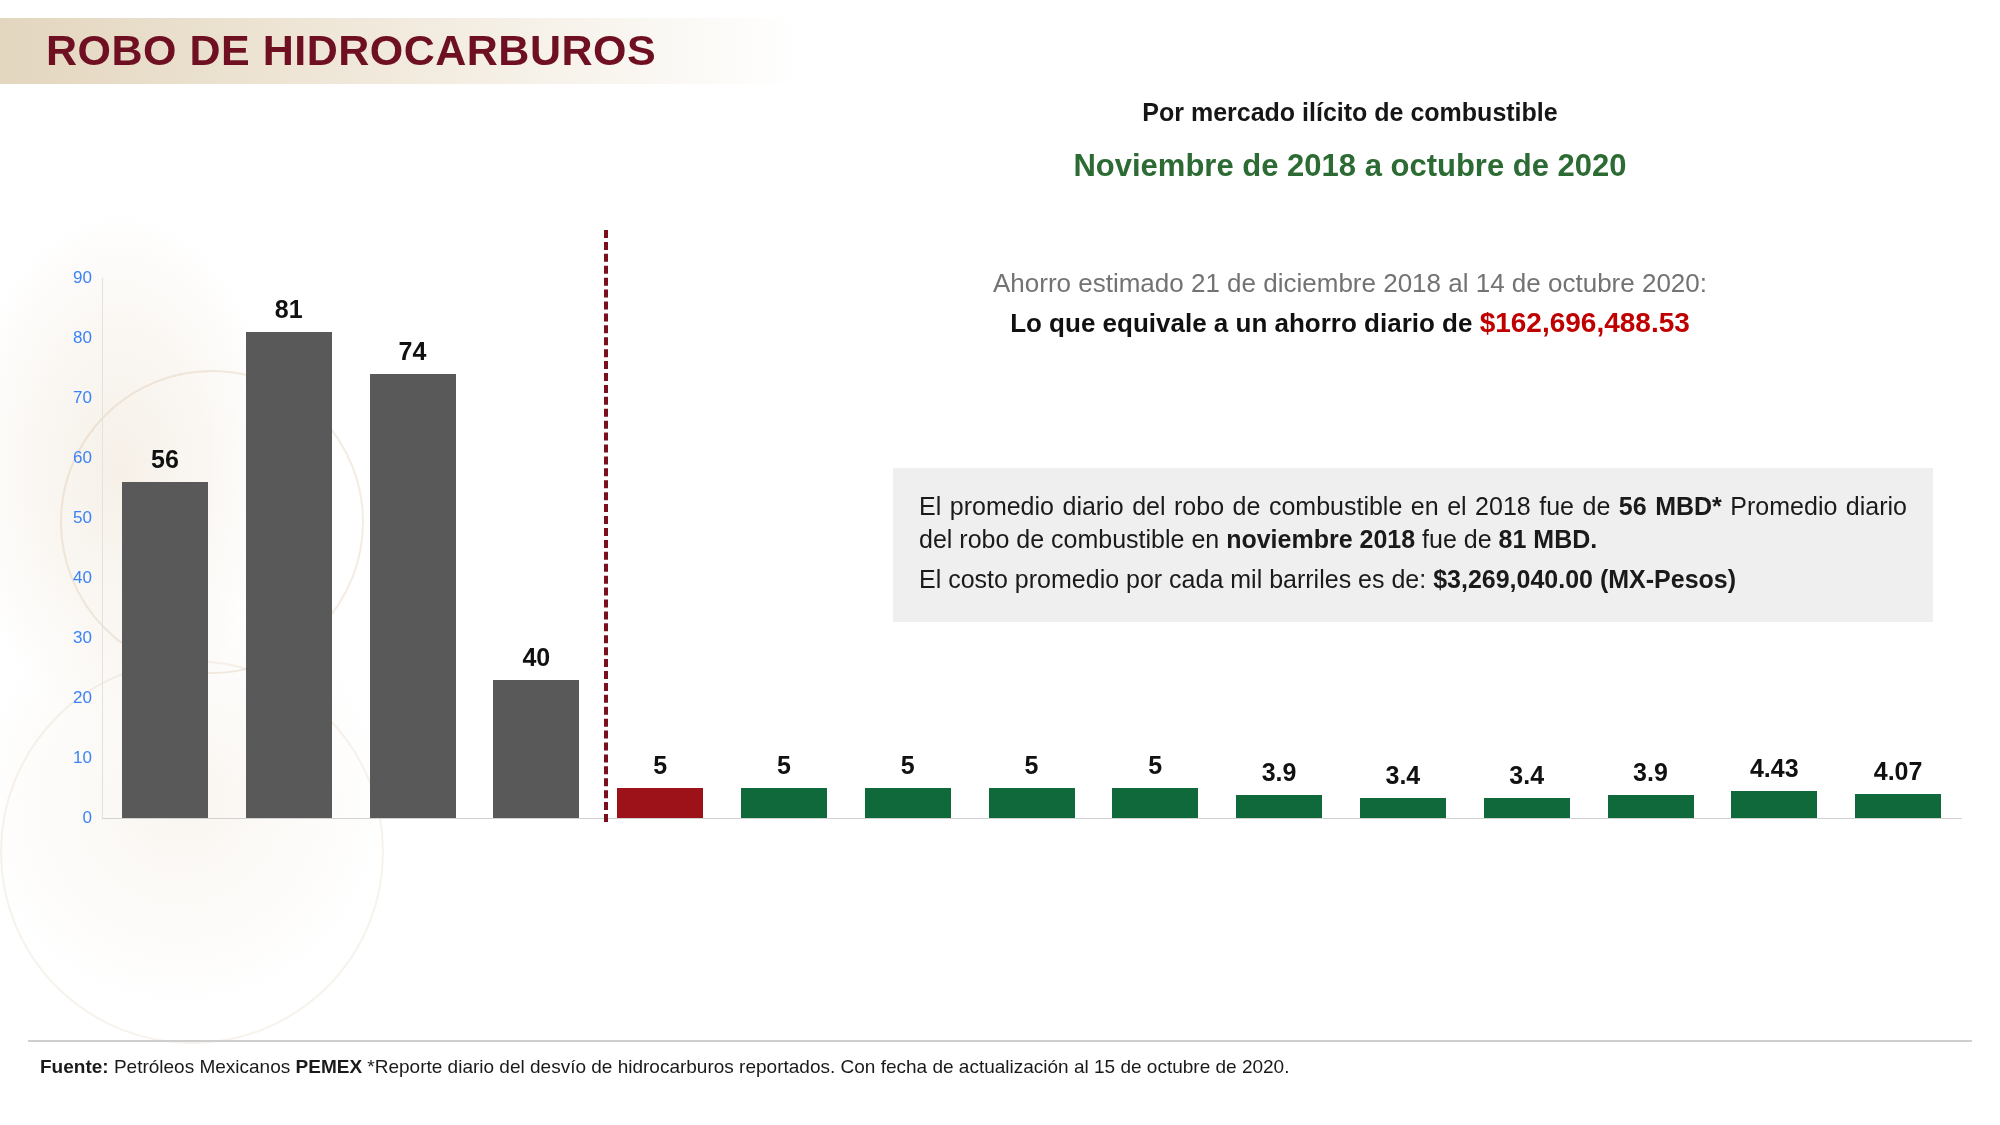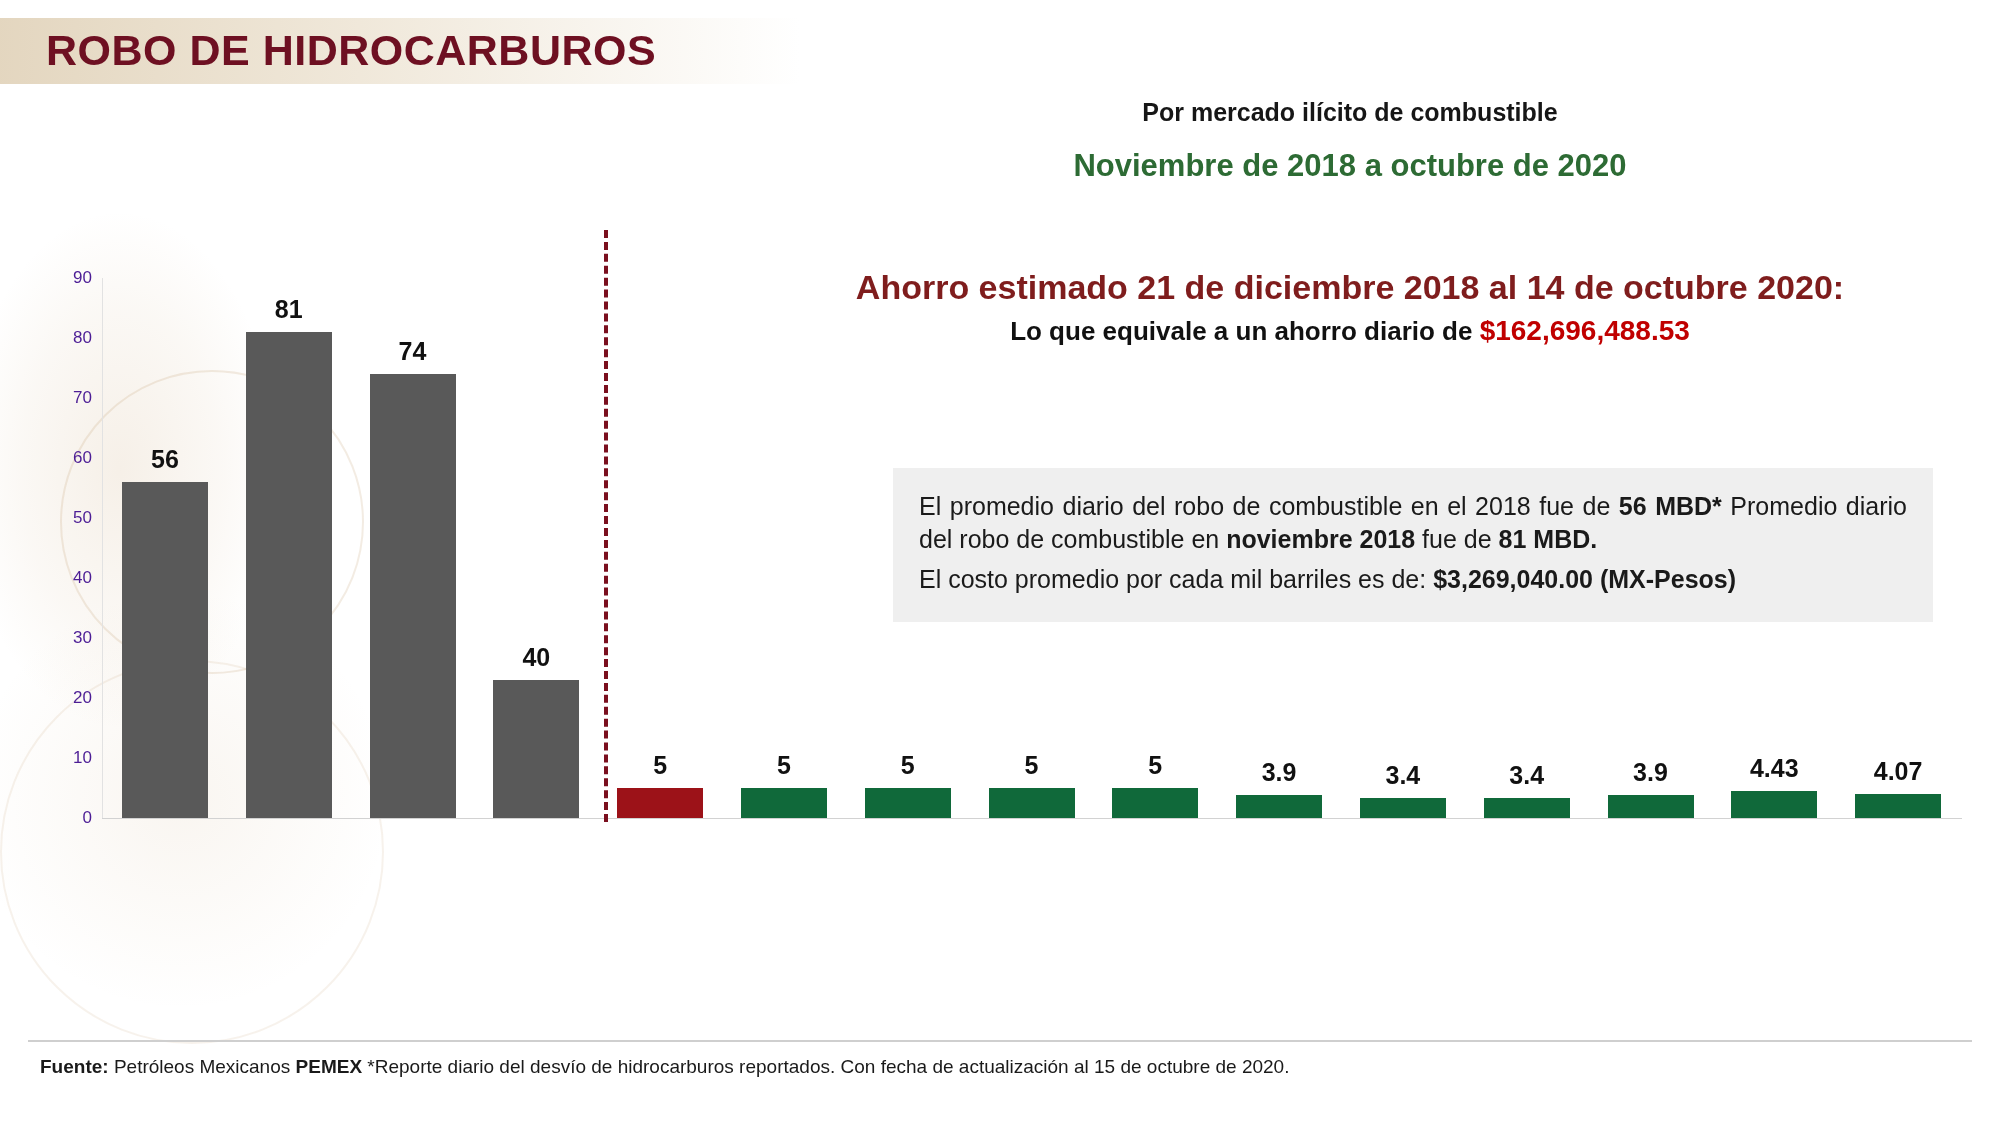--- a/index.html
+++ b/index.html
@@ -80,23 +80,23 @@
     margin-top: 21px;
   }
   .savings {
     position: absolute;
     left: 760px;
     top: 268px;
     width: 1180px;
     text-align: center;
   }
   .sv-l1 {
-    font-size: 34px;
-    font-weight: bold;
-    color: #7f1d1d;
+    font-size: 26px;
+    font-weight: normal;
+    color: #737373;
   }
   .sv-l2 {
     font-size: 35px;
     font-weight: bold;
     color: #c00000;
     margin-top: 7px;
     letter-spacing: 0.4px;
   }
   .sv-l3 {
     font-size: 26px;
@@ -139,21 +139,21 @@
     position: absolute;
     left: 0;
     top: 0;
     width: 62px;
     height: 540px;
   }
   .y-tick {
     position: absolute;
     right: 10px;
     font-size: 17px;
-    color: #4c1d95;
+    color: #3b82f6;
     transform: translateY(-50%);
     white-space: nowrap;
   }
   .axis-line-x {
     position: absolute;
     left: 62px;
     top: 540px;
     width: 1860px;
     height: 1px;
     background: #d2d2d2;

